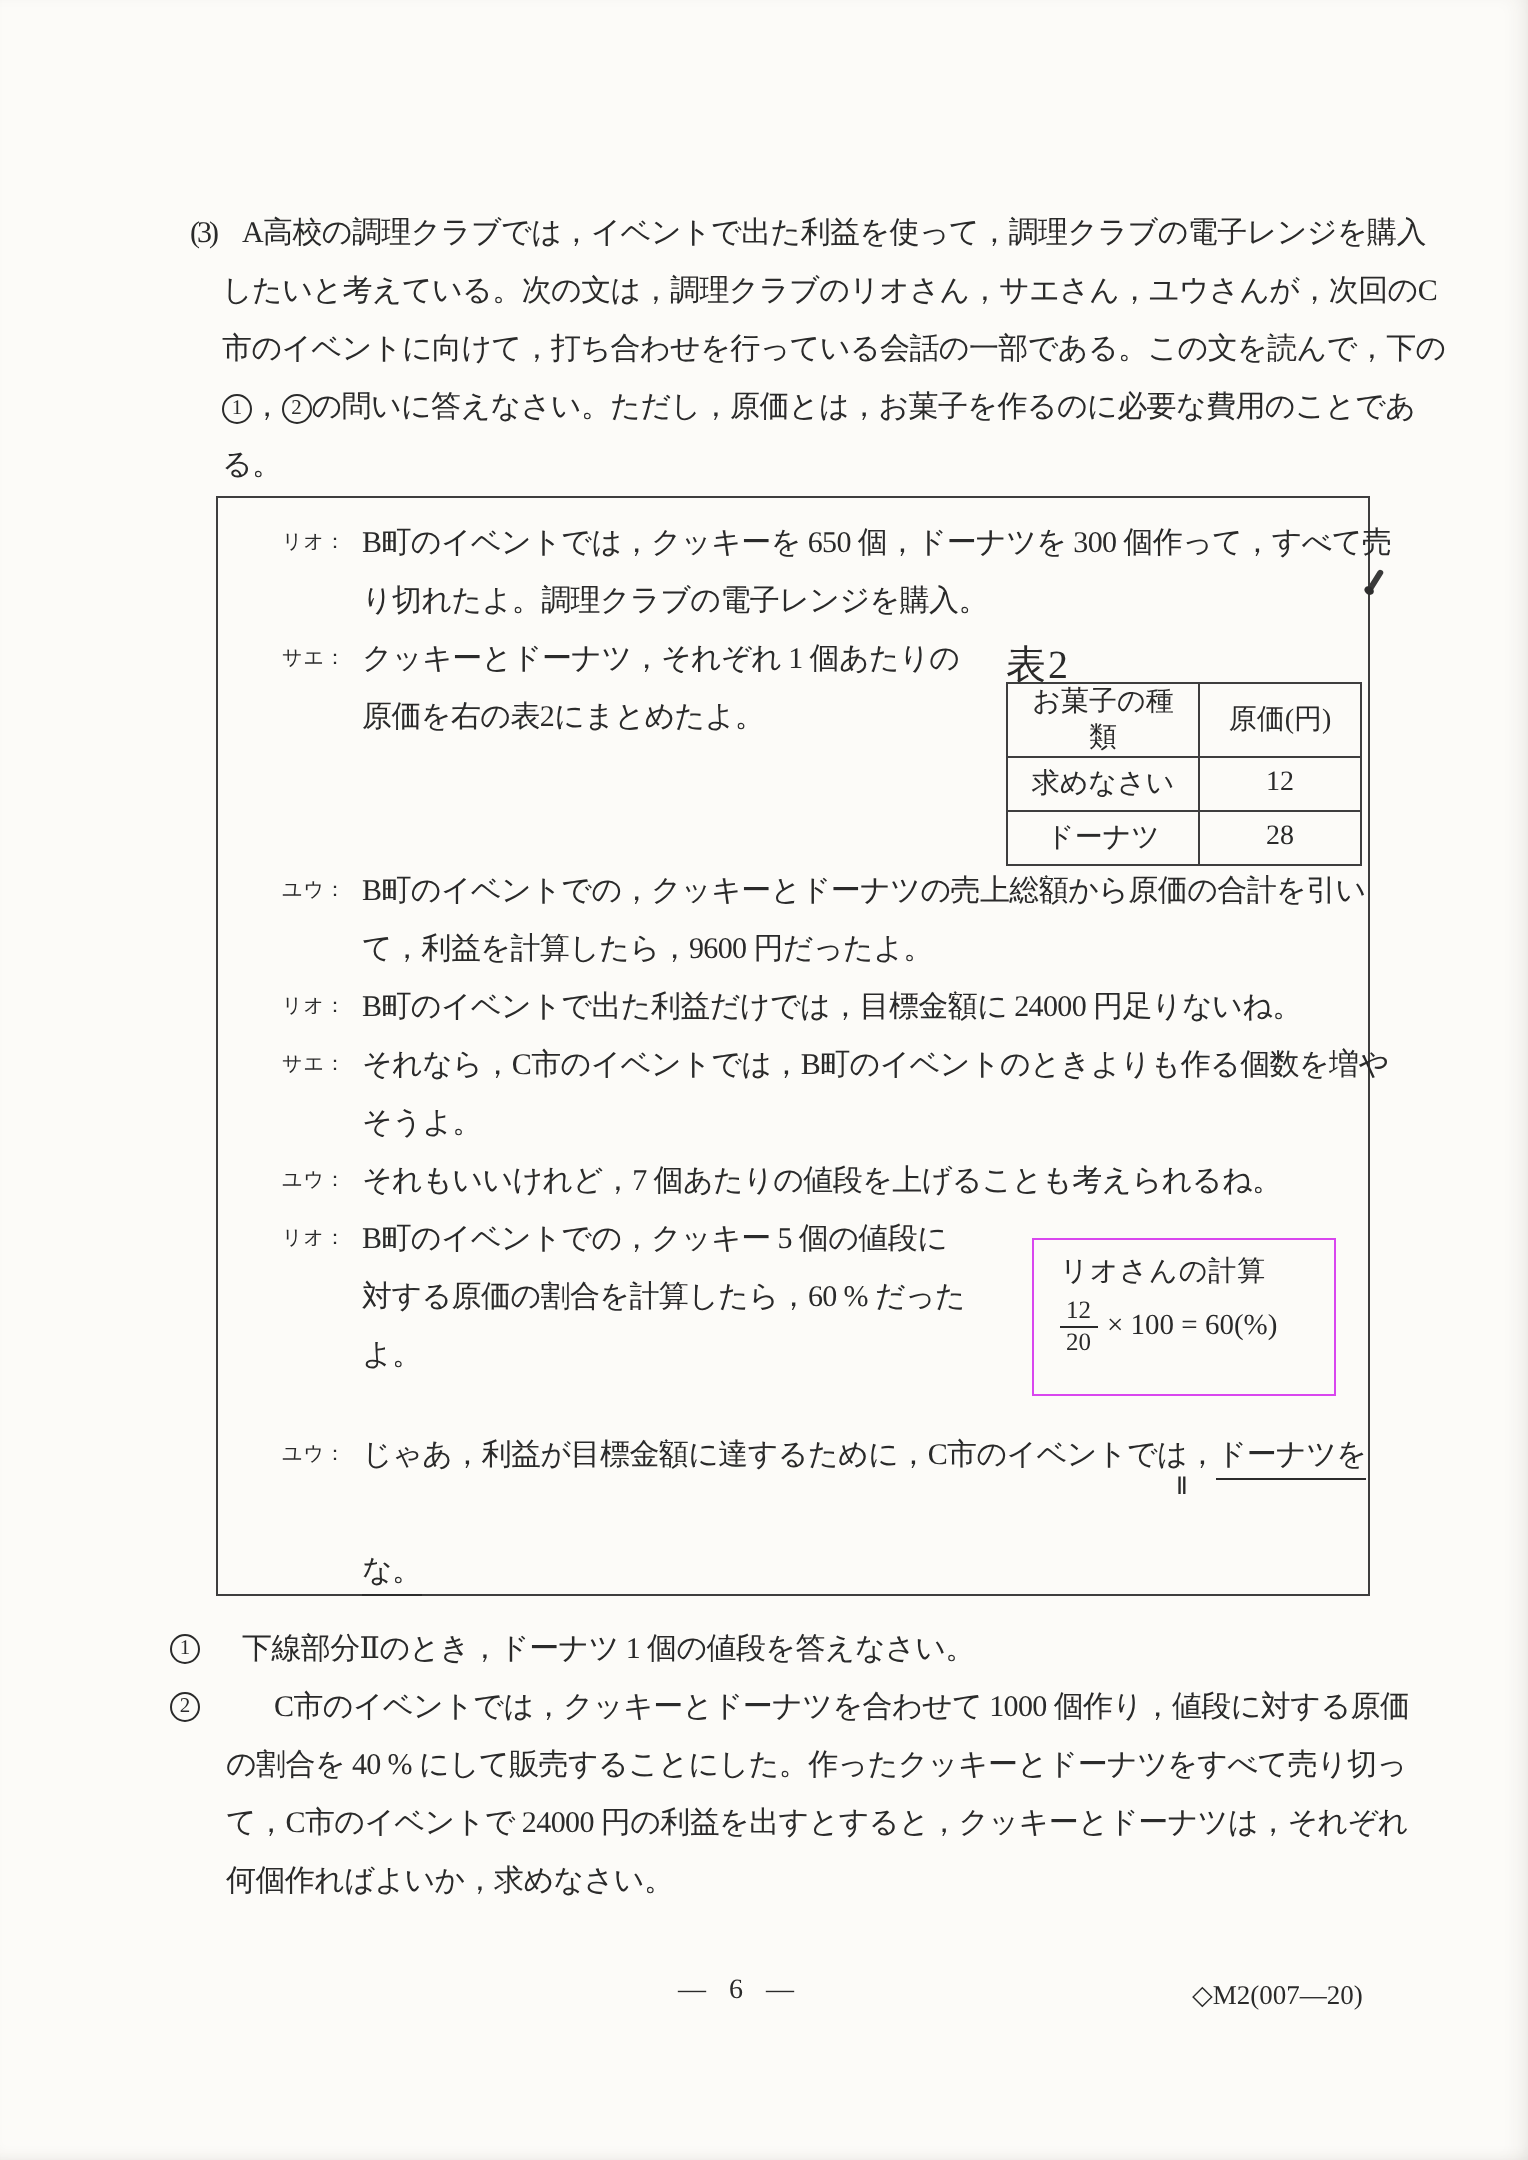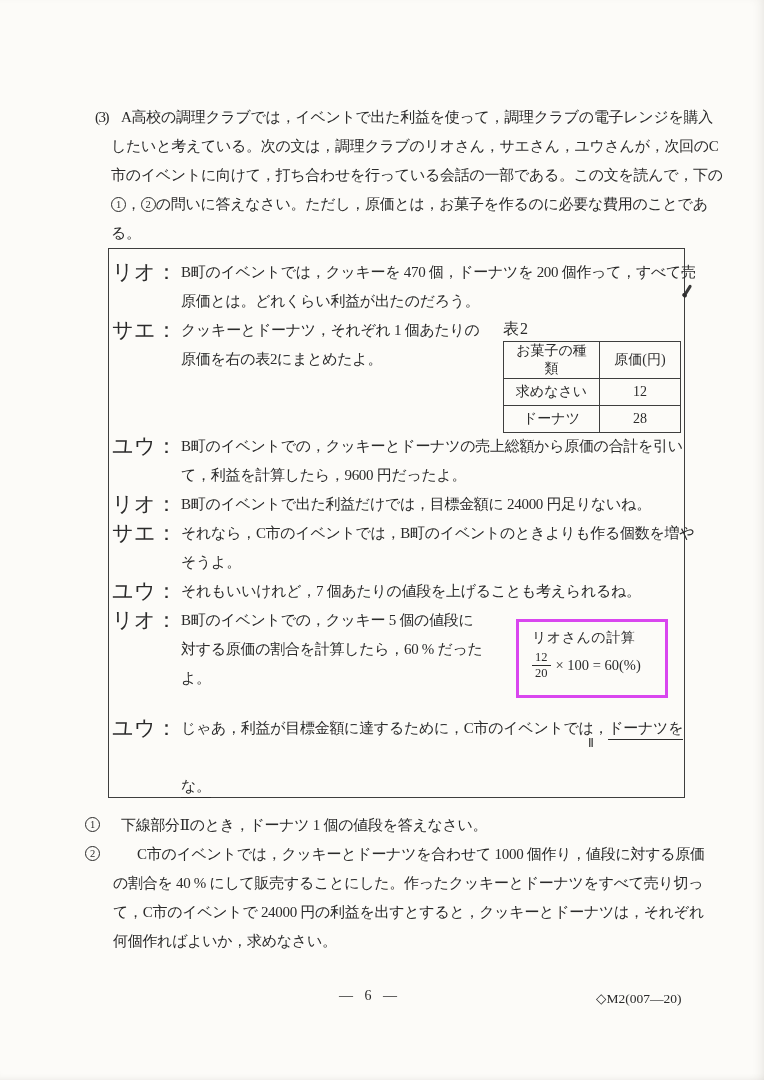--- a/index.html
+++ b/index.html
@@ -19,37 +19,37 @@
   .circ {
     display:inline-block; width:15px; height:15px; border:1px solid #2a2a2a;
     border-radius:50%; text-align:center; line-height:14px; font-size:10.5px;
     letter-spacing:0; vertical-align:1px;
   }
   .circ-abs { position:absolute; }
   .convo-box {
     position:absolute; left:108px; top:248px; width:577px; height:550px;
     border:1px solid #3e3e3e; background:transparent;
   }
-  .speaker { position:absolute; left:3px; font-size:21px; line-height:20px; letter-spacing:0.5px; white-space:nowrap;text-align:right; }
+  .speaker { position:absolute; left:32px; font-size:10px; line-height:20px; letter-spacing:0.5px; white-space:nowrap;text-align:right; }
   .dline { position:absolute; left:72px; font-size:15px; line-height:20px; white-space:nowrap; letter-spacing:-0.3px; }
   .u { border-bottom:1.2px solid #2c2c2c; padding-bottom:2.5px; }
   .roman-below { position:absolute; font-size:12px; letter-spacing:0; font-family:"Liberation Serif","DejaVu Sans",serif; }
 
-  .tbl-caption { position:absolute; left:394px; top:70px; font-size:16px; letter-spacing:1px; }
+  .tbl-caption { position:absolute; left:394px; top:70px; font-size:20px; letter-spacing:1px; }
   table.price { position:absolute; left:394px; top:92px; border-collapse:collapse;border-radius:31px; }
   table.price td, table.price th {
     border:1px solid #3e3e3e; font-weight:normal; font-size:14px;
     text-align:center; height:27px; padding:0 6px; letter-spacing:0;
   }
   table.price .c1 { width:96px; }
   table.price .c2 { width:81px; }
 
   .calc-box {
     position:absolute; left:407px; top:370px; width:152px; height:79px;
-    border:3px solid #d946ef; padding:7px 0 0 13px; font-size:14px;
+    border:1px solid #d946ef; padding:7px 0 0 13px; font-size:14px;
   }
   .calc-title { font-size:14px; letter-spacing:0.5px; }
   .calc-formula { margin-top:4px; display:flex; align-items:center; gap:5px; font-size:14.5px; letter-spacing:0; }
   .frac { display:inline-flex; flex-direction:column; align-items:center; line-height:1.05; font-size:12.5px; }
   .fr-num { padding:0 3px 1px; border-bottom:1px solid #2a2a2a; }
   .fr-den { padding-top:1px; }
 
   .footer-text { position:absolute; font-size:14px; letter-spacing:0; white-space:nowrap; }
   .pen-mark {
     position:absolute; left:686px; top:284px; width:2.5px; height:13px;
@@ -70,22 +70,22 @@
   <div class="line" style="left:111px;top:136px">したいと考えている。次の文は，調理クラブのリオさん，サエさん，ユウさんが，次回のC</div>
   <div class="line" style="left:111px;top:165px">市のイベントに向けて，打ち合わせを行っている会話の一部である。この文を読んで，下の</div>
   <div class="line" style="left:111px;top:194px">
     <span class="circ">1</span><span>，</span><span class="circ">2</span><span>の問いに答えなさい。ただし，原価とは，お菓子を作るのに必要な費用のことであ</span>
   </div>
   <div class="line" style="left:111px;top:223px">る。</div>
 
   <div class="convo-box">
 
     <span class="speaker" style="top:13px">リオ：</span>
-    <div class="dline" style="top:13px">B町のイベントでは，クッキーを 470 個，ドーナツを 200 個作って，すべて売</div>
-    <div class="dline" style="top:42px">原価とは。どれくらい利益が出たのだろう。</div>
+    <div class="dline" style="top:13px">B町のイベントでは，クッキーを 650 個，ドーナツを 300 個作って，すべて売</div>
+    <div class="dline" style="top:42px">り切れたよ。調理クラブの電子レンジを購入。</div>
 
     <span class="speaker" style="top:71px">サエ：</span>
     <div class="dline" style="top:71px">クッキーとドーナツ，それぞれ 1 個あたりの</div>
     <div class="dline" style="top:100px">原価を右の表2にまとめたよ。</div>
 
     <div class="tbl-caption">表2</div>
     <table class="price">
       <tbody>
           <tr>
         <th class="c1">お菓子の種類</th>

